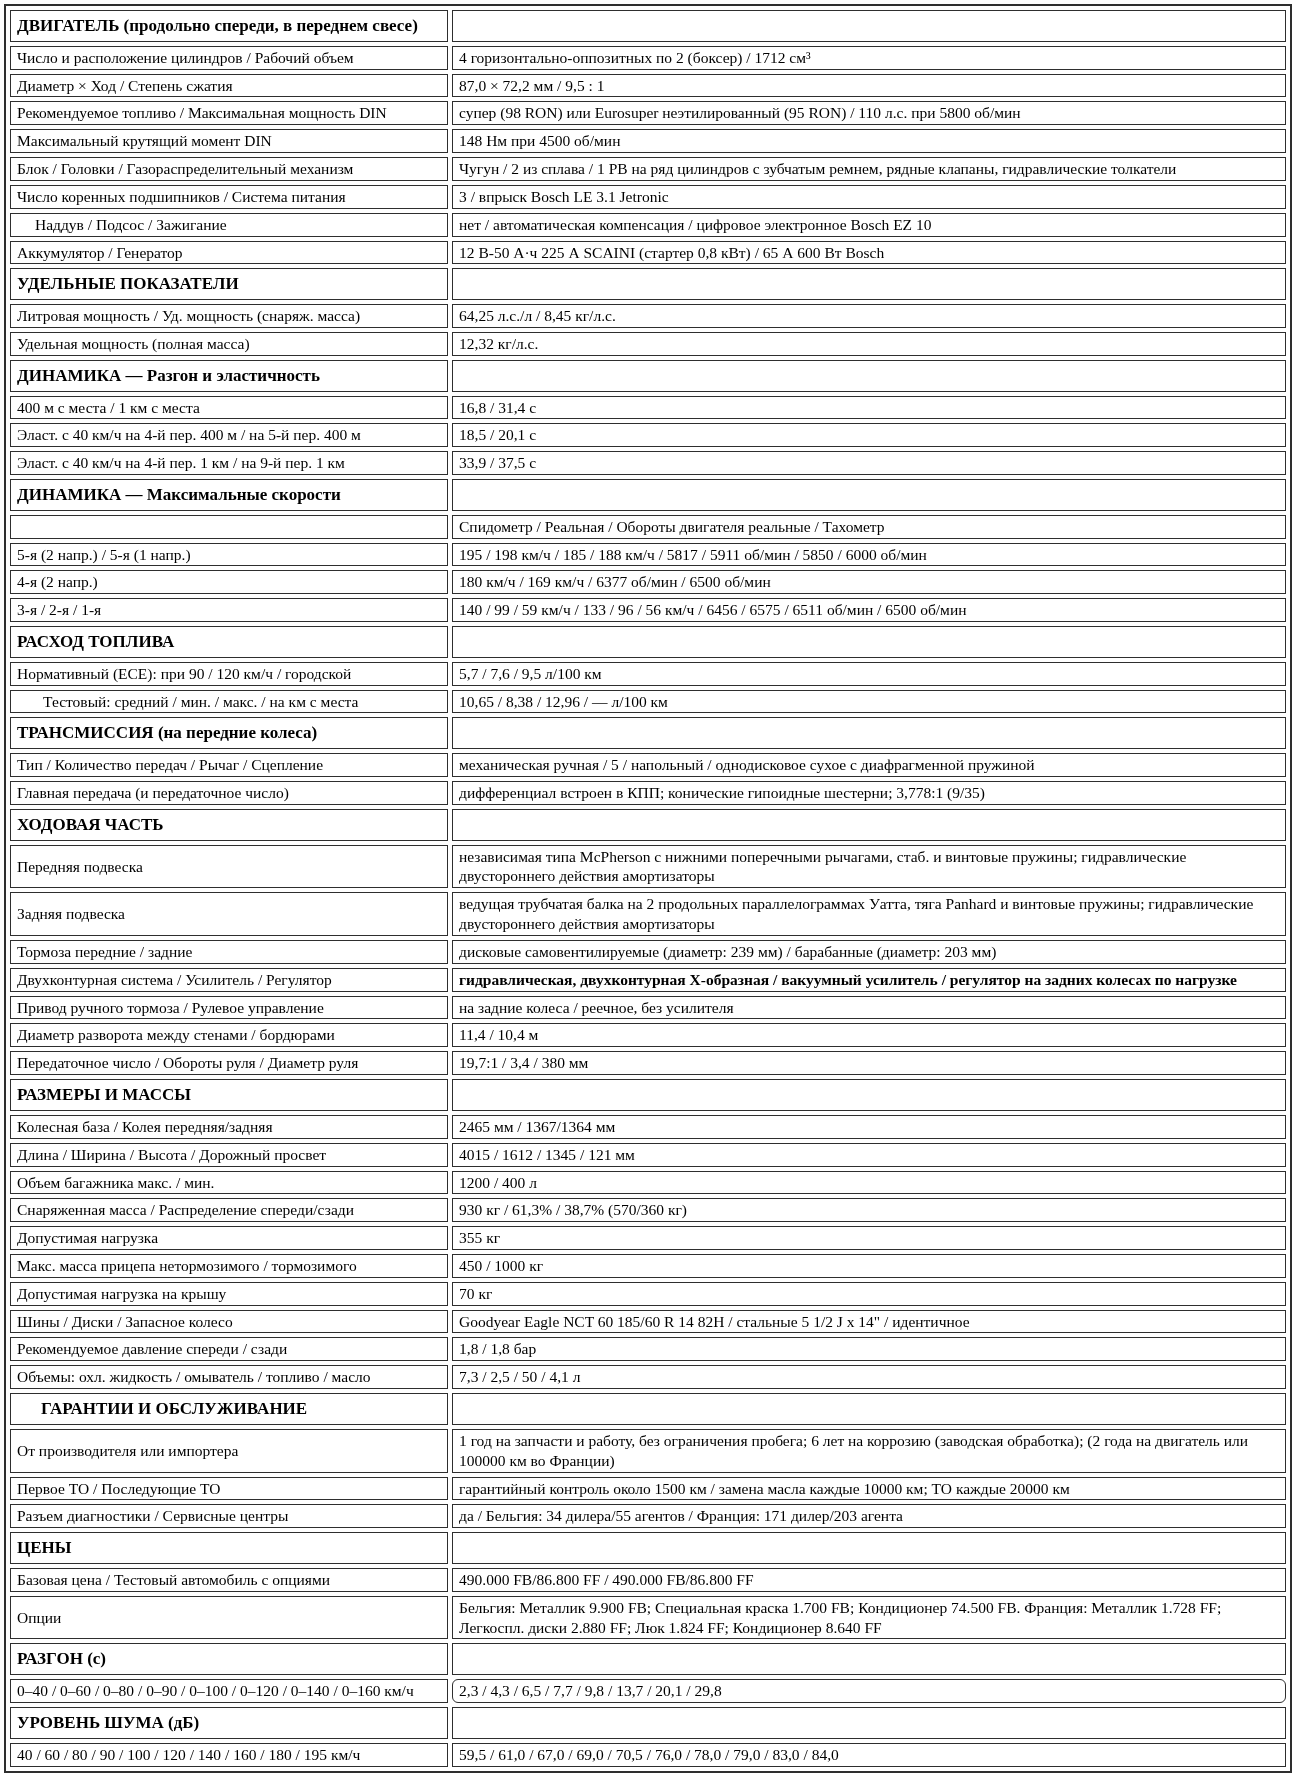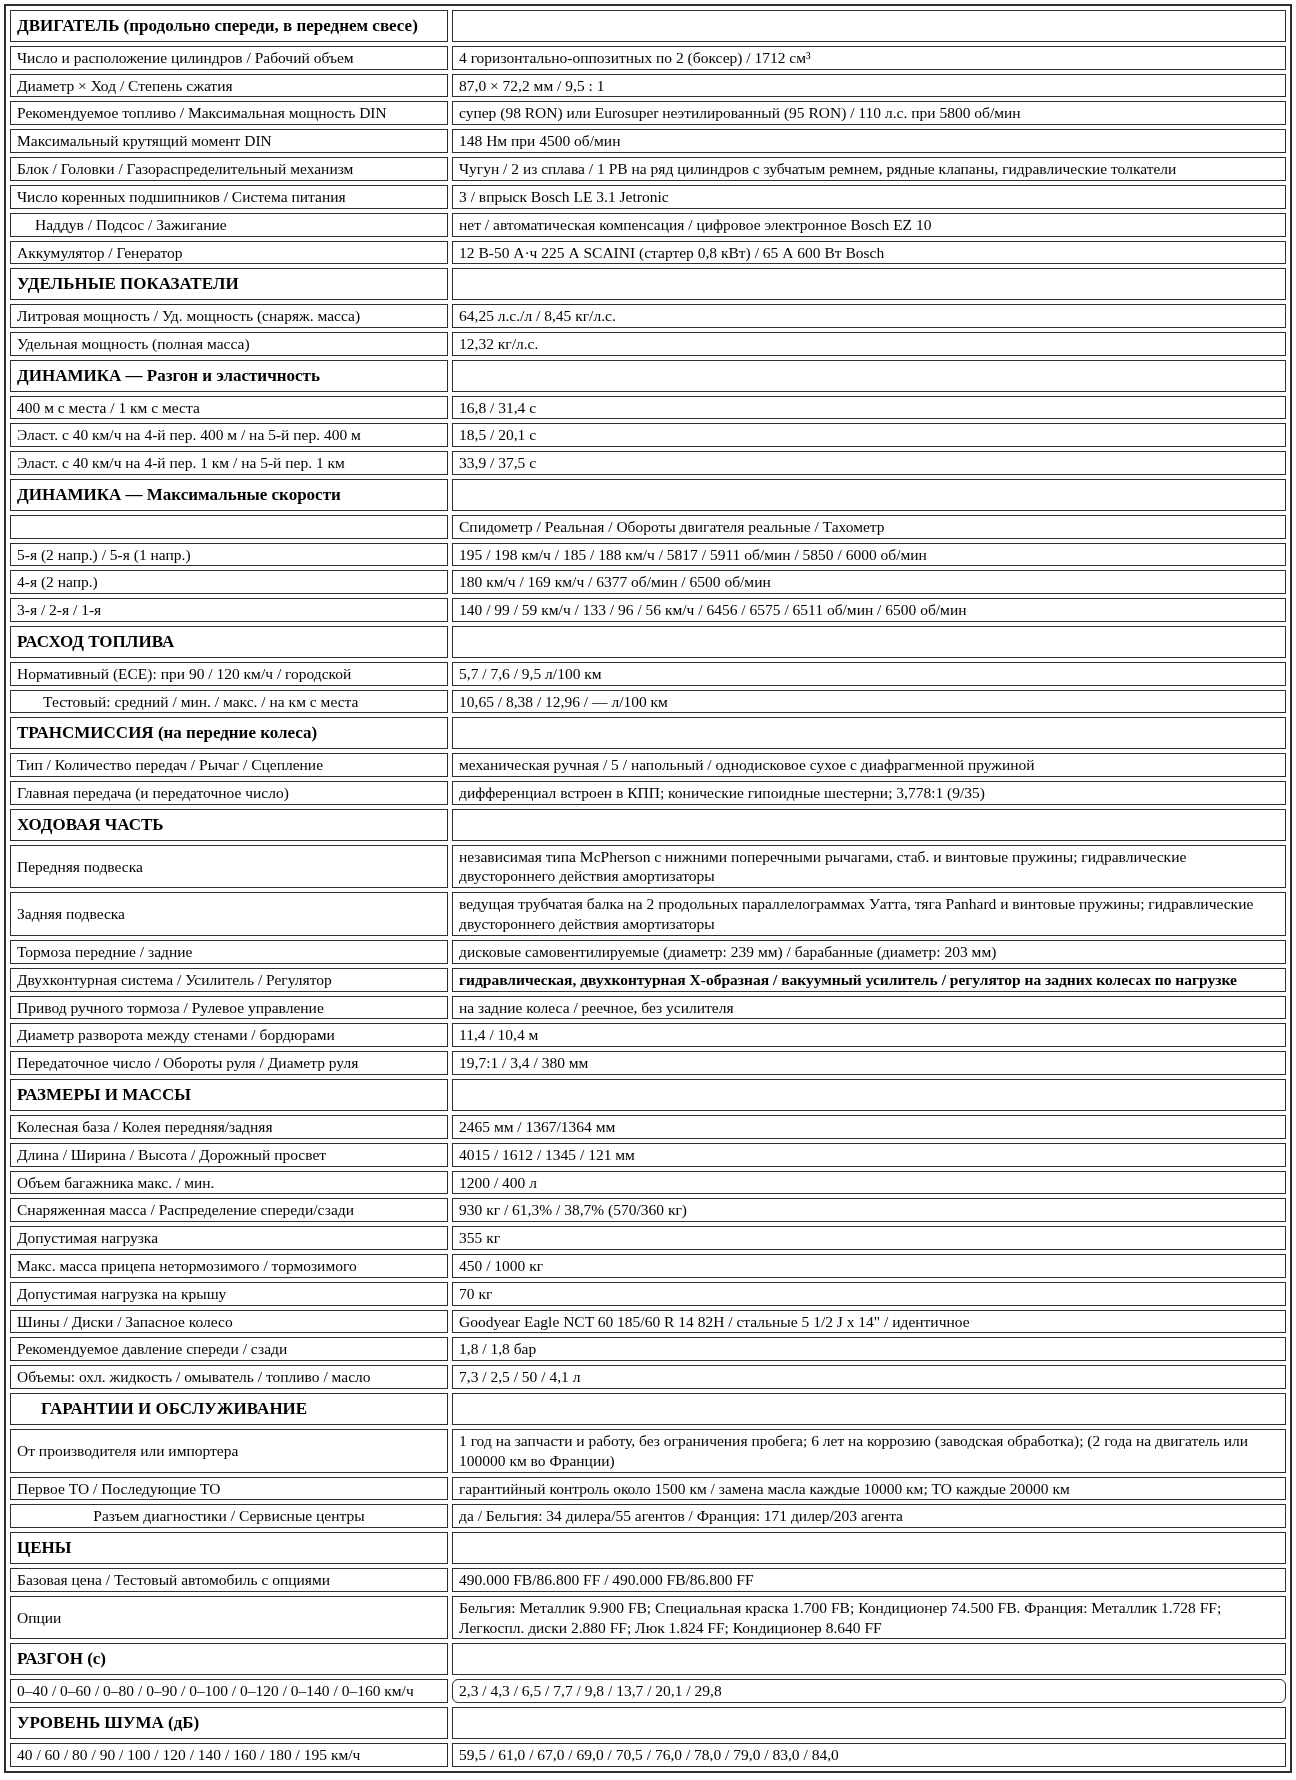--- a/index.html
+++ b/index.html
@@ -99,21 +99,21 @@
   </tr>
         <tr>
     <td class="label-cell" style="border-color: rgb(46, 46, 46);">400 м с места / 1 км с места</td>
     <td class="value-cell" style="border-color: rgb(46, 46, 46);">16,8 / 31,4 с</td>
   </tr>
         <tr>
     <td class="label-cell" style="border-color: rgb(46, 46, 46);">Эласт. с 40 км/ч на 4-й пер. 400 м / на 5-й пер. 400 м</td>
     <td class="value-cell" style="border-color: rgb(46, 46, 46);">18,5 / 20,1 с</td>
   </tr>
         <tr>
-    <td class="label-cell" style="border-color: rgb(46, 46, 46);">Эласт. с 40 км/ч на 4-й пер. 1 км / на 5-й пер. 1 км</td>
+    <td class="label-cell" style="border-color: rgb(46, 46, 46);">Эласт. с 40 км/ч на 4-й пер. 1 км / на 9-й пер. 1 км</td>
     <td class="value-cell" style="border-color: rgb(46, 46, 46);">33,9 / 37,5 с</td>
   </tr>
         <tr class="section-row">
     <td class="label-cell" style="border-color: rgb(46, 46, 46);">ДИНАМИКА — Максимальные скорости</td>
     <td class="value-cell" style="border-color: rgb(46, 46, 46);"></td>
   </tr>
         <tr>
     <td class="label-cell" style="border-color: rgb(46, 46, 46);"></td>
     <td class="value-cell" style="border-color: rgb(46, 46, 46);">Спидометр / Реальная / Обороты двигателя реальные / Тахометр</td>
   </tr>
@@ -235,21 +235,21 @@
   </tr>
         <tr>
     <td class="label-cell" style="border-color: rgb(46, 46, 46);">От производителя или импортера</td>
     <td class="value-cell" style="border-color: rgb(46, 46, 46);">1 год на запчасти и работу, без ограничения пробега; 6 лет на коррозию (заводская обработка); (2 года на двигатель или 100000 км во Франции)</td>
   </tr>
         <tr>
     <td class="label-cell" style="border-color: rgb(46, 46, 46);">Первое ТО / Последующие ТО</td>
     <td class="value-cell" style="border-color: rgb(46, 46, 46);">гарантийный контроль около 1500 км / замена масла каждые 10000 км; ТО каждые 20000 км</td>
   </tr>
         <tr>
-    <td class="label-cell" style="border-color: rgb(46, 46, 46); text-align: center;">Разъем диагностики / Сервисные центры</td>
+    <td class="label-cell" style="border-color: rgb(46, 46, 46);">Разъем диагностики / Сервисные центры</td>
     <td class="value-cell" style="border-color: rgb(46, 46, 46);">да / Бельгия: 34 дилера/55 агентов / Франция: 171 дилер/203 агента</td>
   </tr>
         <tr class="section-row">
     <td class="label-cell" style="border-color: rgb(46, 46, 46);">ЦЕНЫ</td>
     <td class="value-cell" style="border-color: rgb(46, 46, 46);"></td>
   </tr>
         <tr>
     <td class="label-cell" style="border-color: rgb(46, 46, 46);">Базовая цена / Тестовый автомобиль с опциями</td>
     <td class="value-cell" style="border-color: rgb(46, 46, 46);">490.000 FB/86.800 FF / 490.000 FB/86.800 FF</td>
   </tr>

